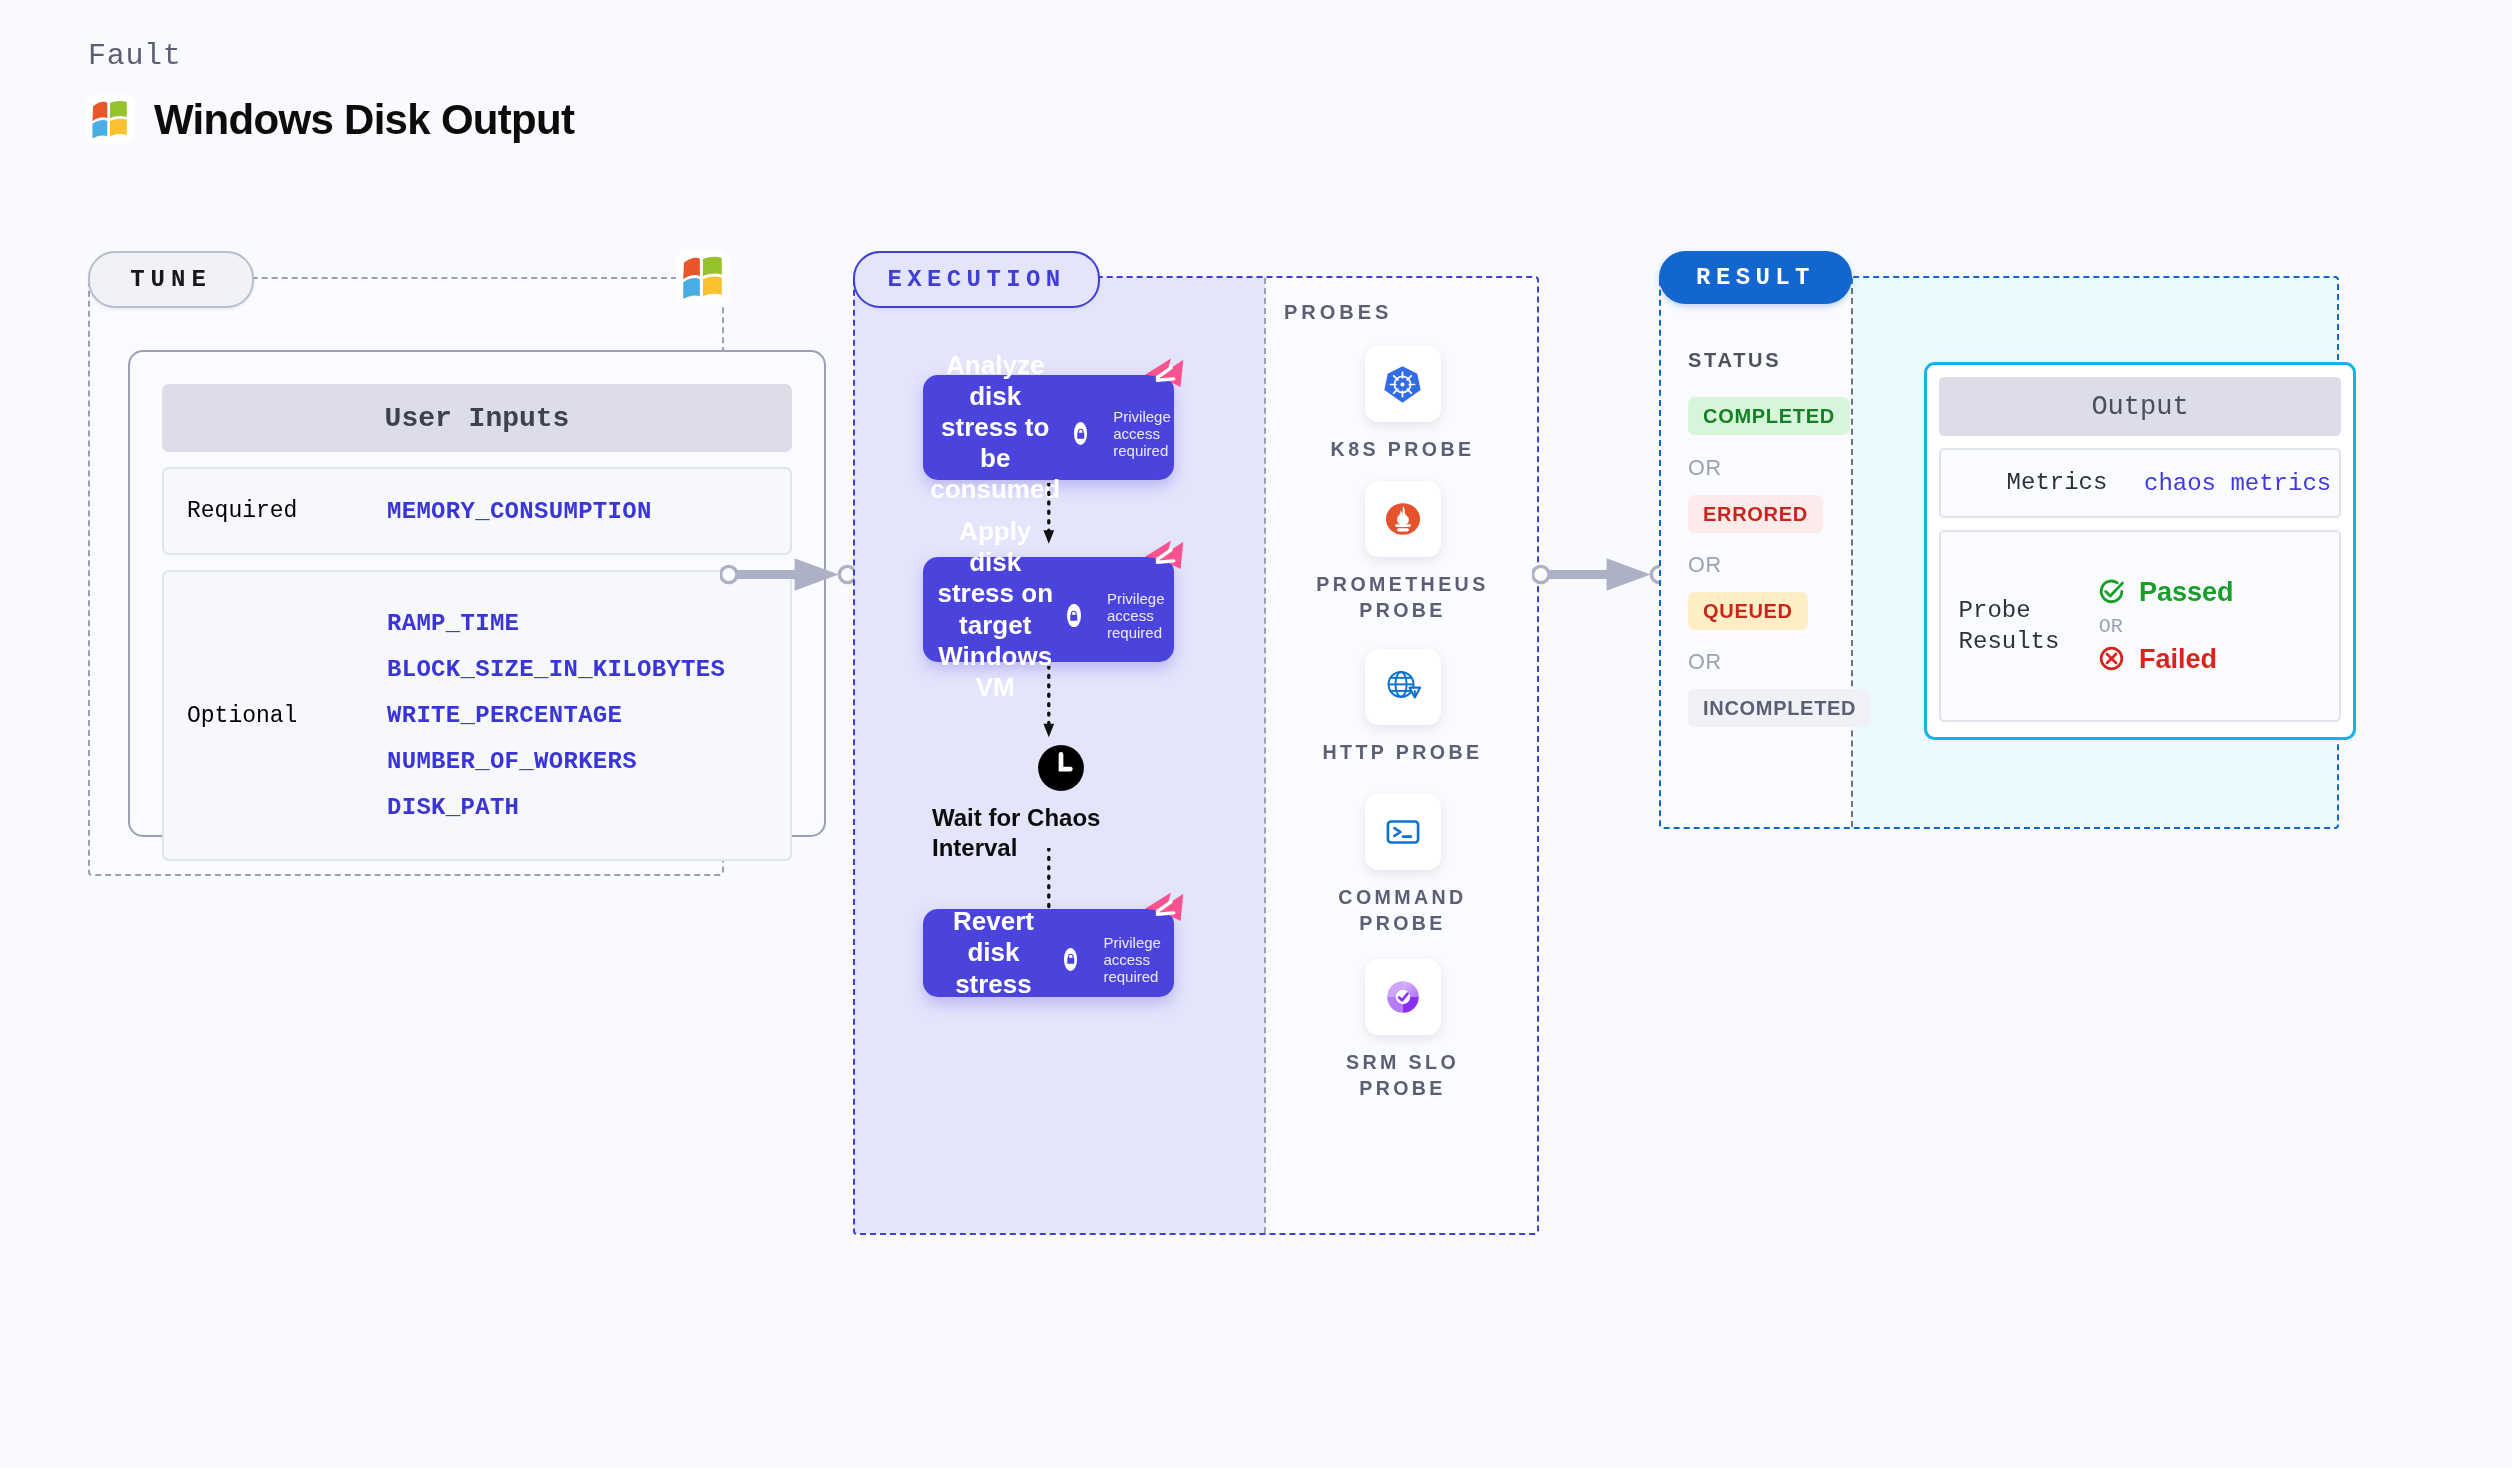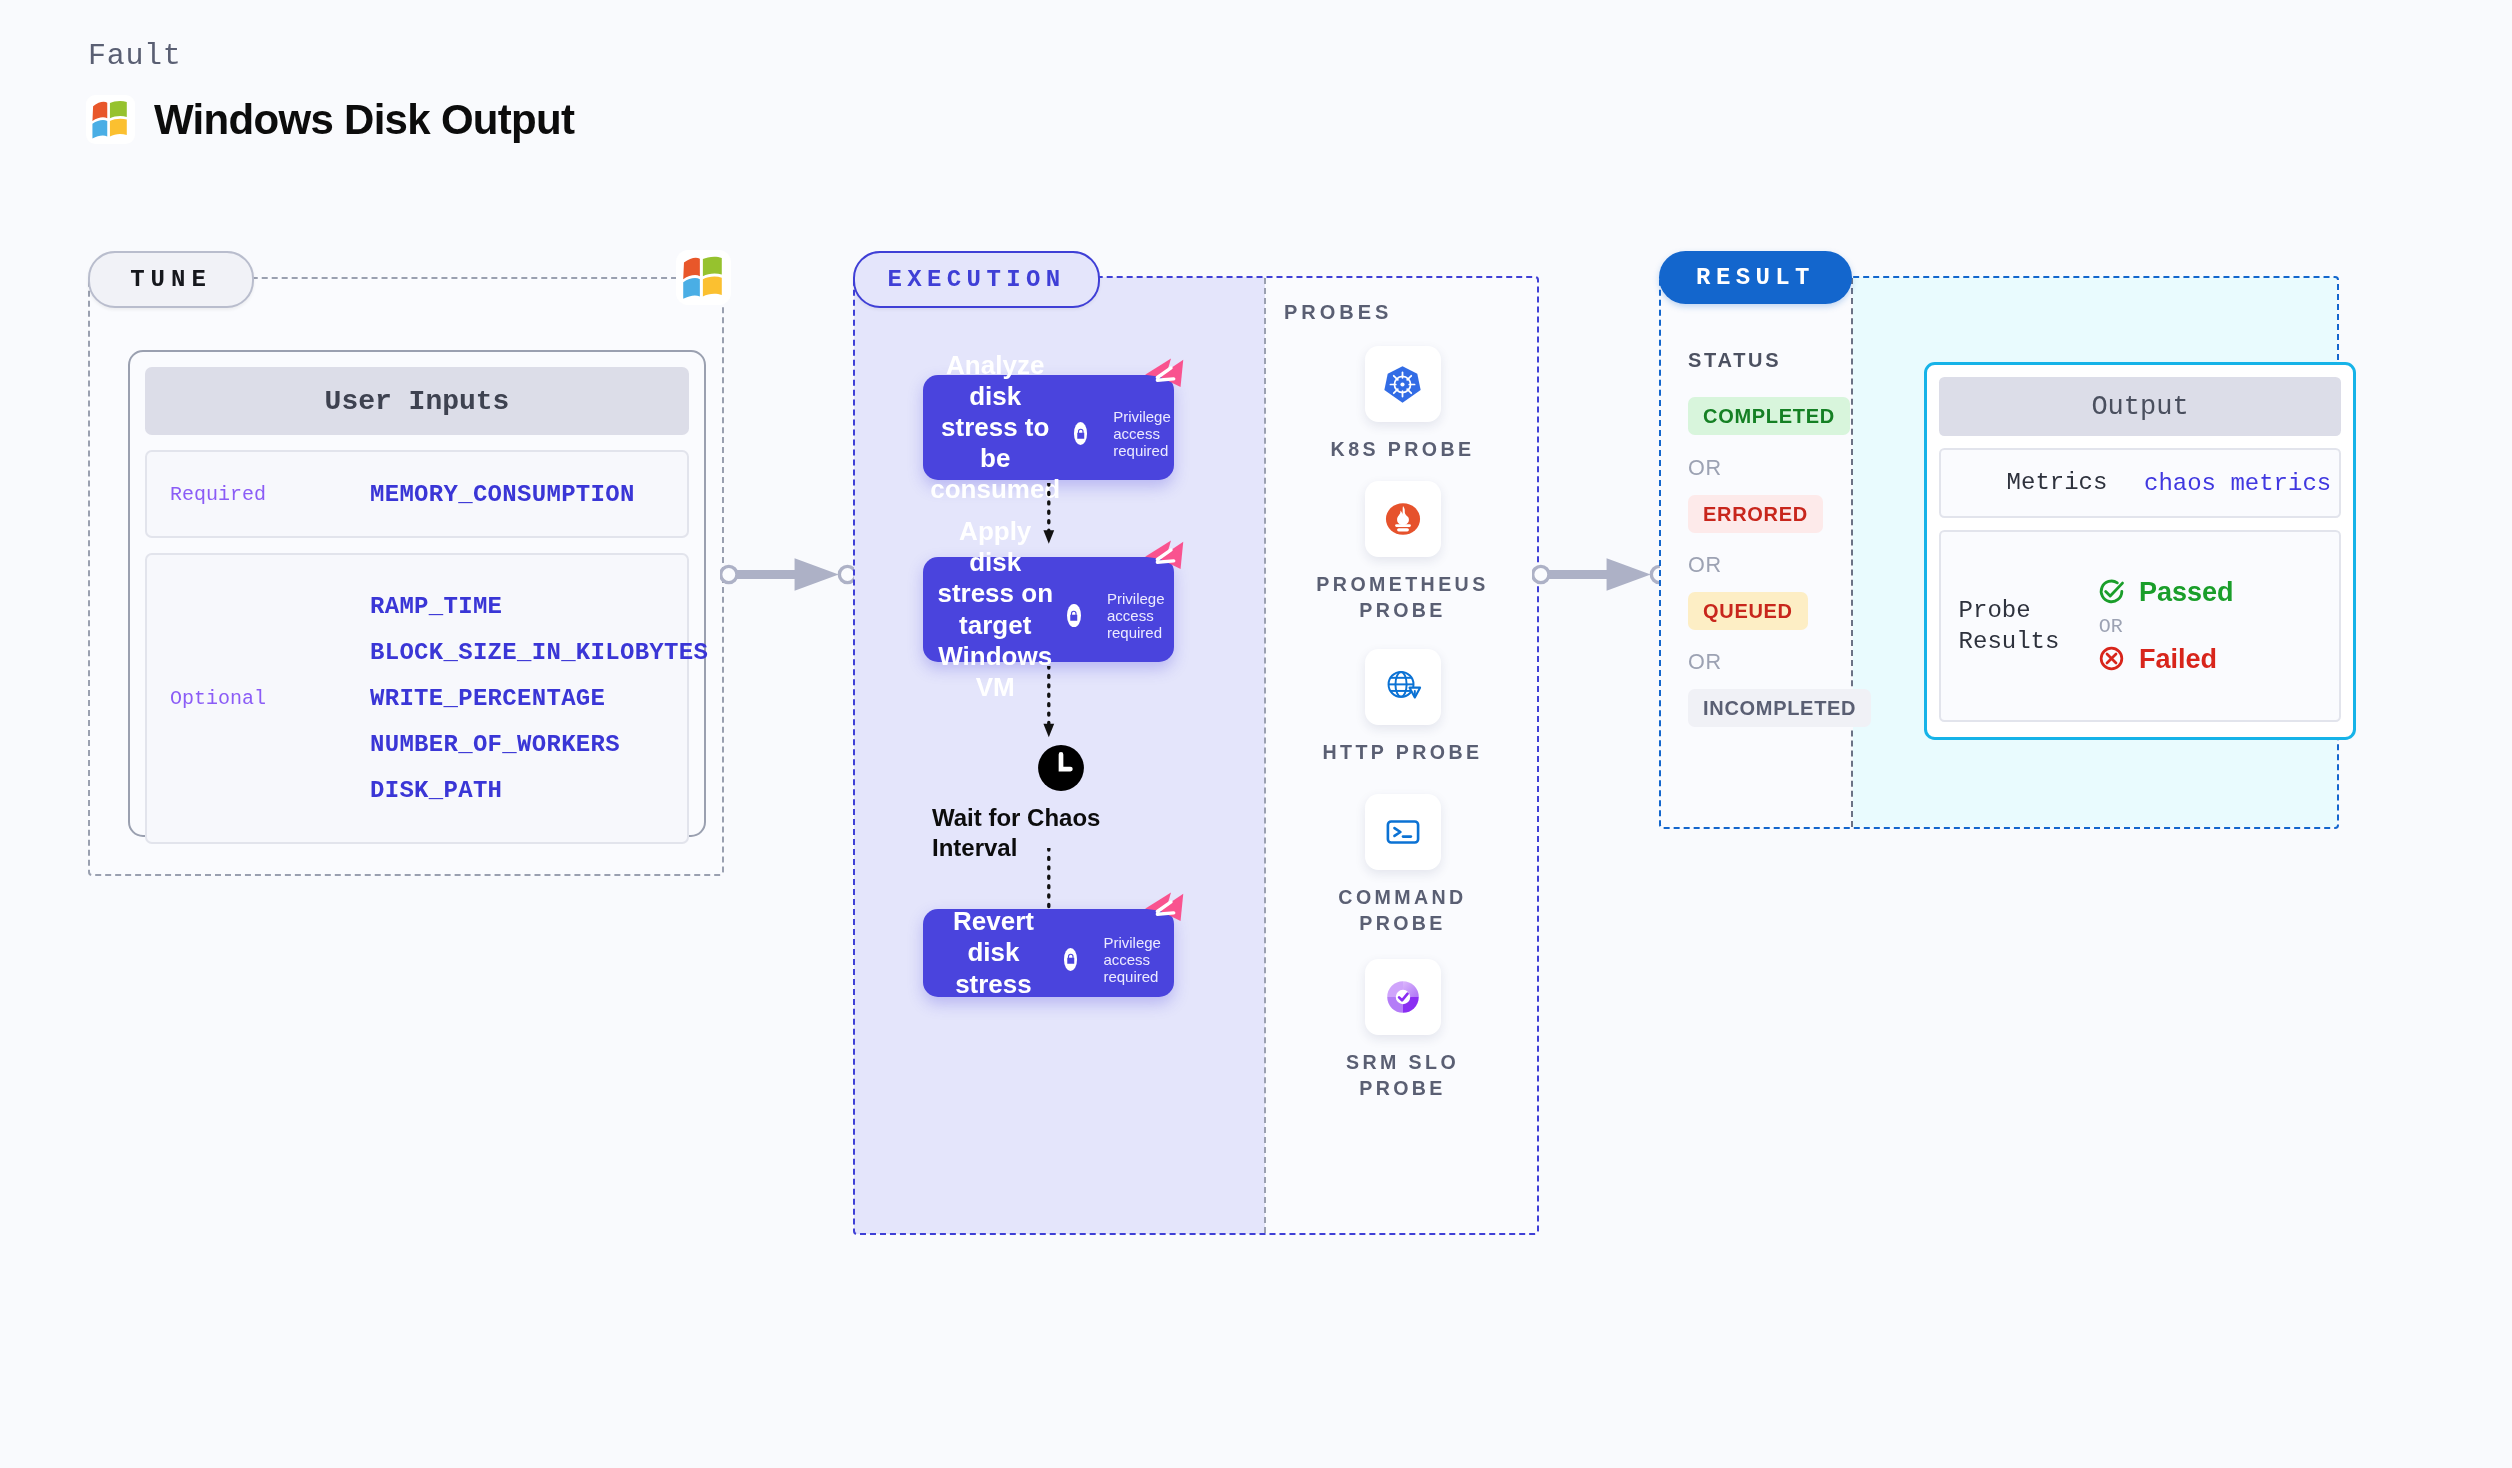--- a/index.html
+++ b/index.html
@@ -45,38 +45,38 @@
   }
   #tune-pill{
     left:88px;top:251px;width:162px;height:53px;
     background:#f1f2f7;border:2.7px solid #b9bdcd;border-radius:27px;
     font-size:24px;color:#16181d;letter-spacing:6px;
     box-shadow:0 2px 3.4px rgba(0,0,0,.06);
   }
   #tune-winlogo{position:absolute;left:676px;top:250px;z-index:7;}
 
   #user-inputs-card{
-    position:absolute;left:128px;top:350px;width:578px;height:487px;
+    position:absolute;left:128px;top:350px;width:698px;height:487px;
     border:2.7px solid #9aa0b0;border-radius:15px;background:#fafbfe;
-    box-sizing:border-box;padding:15px;
+    box-sizing:border-box;padding:32px;
   }
   #user-inputs-header{
     height:68px;background:#dcdde8;border-radius:6.8px;
     display:flex;align-items:center;justify-content:center;
     font-family:"Liberation Mono", monospace;font-size:28px;color:#3e4250;font-weight:bold;
   }
   .input-group{
     margin-top:15px;border:2px solid #e2e4ec;border-radius:6.8px;background:#f7f8fc;
     display:flex;align-items:center;box-sizing:border-box;
   }
   #required-group{height:88px;}
   #optional-group{height:291px;}
   .group-label{
     width:223px;flex:0 0 223px;text-align:left;padding-left:23px;
-    font-family:"Liberation Mono", monospace;font-size:20px;color:#8b5cf6;box-sizing:border-box;
+    font-family:"Liberation Mono", monospace;font-size:23px;color:#000000;box-sizing:border-box;
   }
   .group-values{display:flex;flex-direction:column;gap:19px;}
   .group-values span{
     font-family:"Liberation Mono", monospace;font-size:24px;color:#3a36d6;font-weight:bold;
     letter-spacing:0.3px;white-space:nowrap;
   }
 
   
   #exec-box{
     position:absolute;left:853px;top:276px;width:686px;height:959px;

